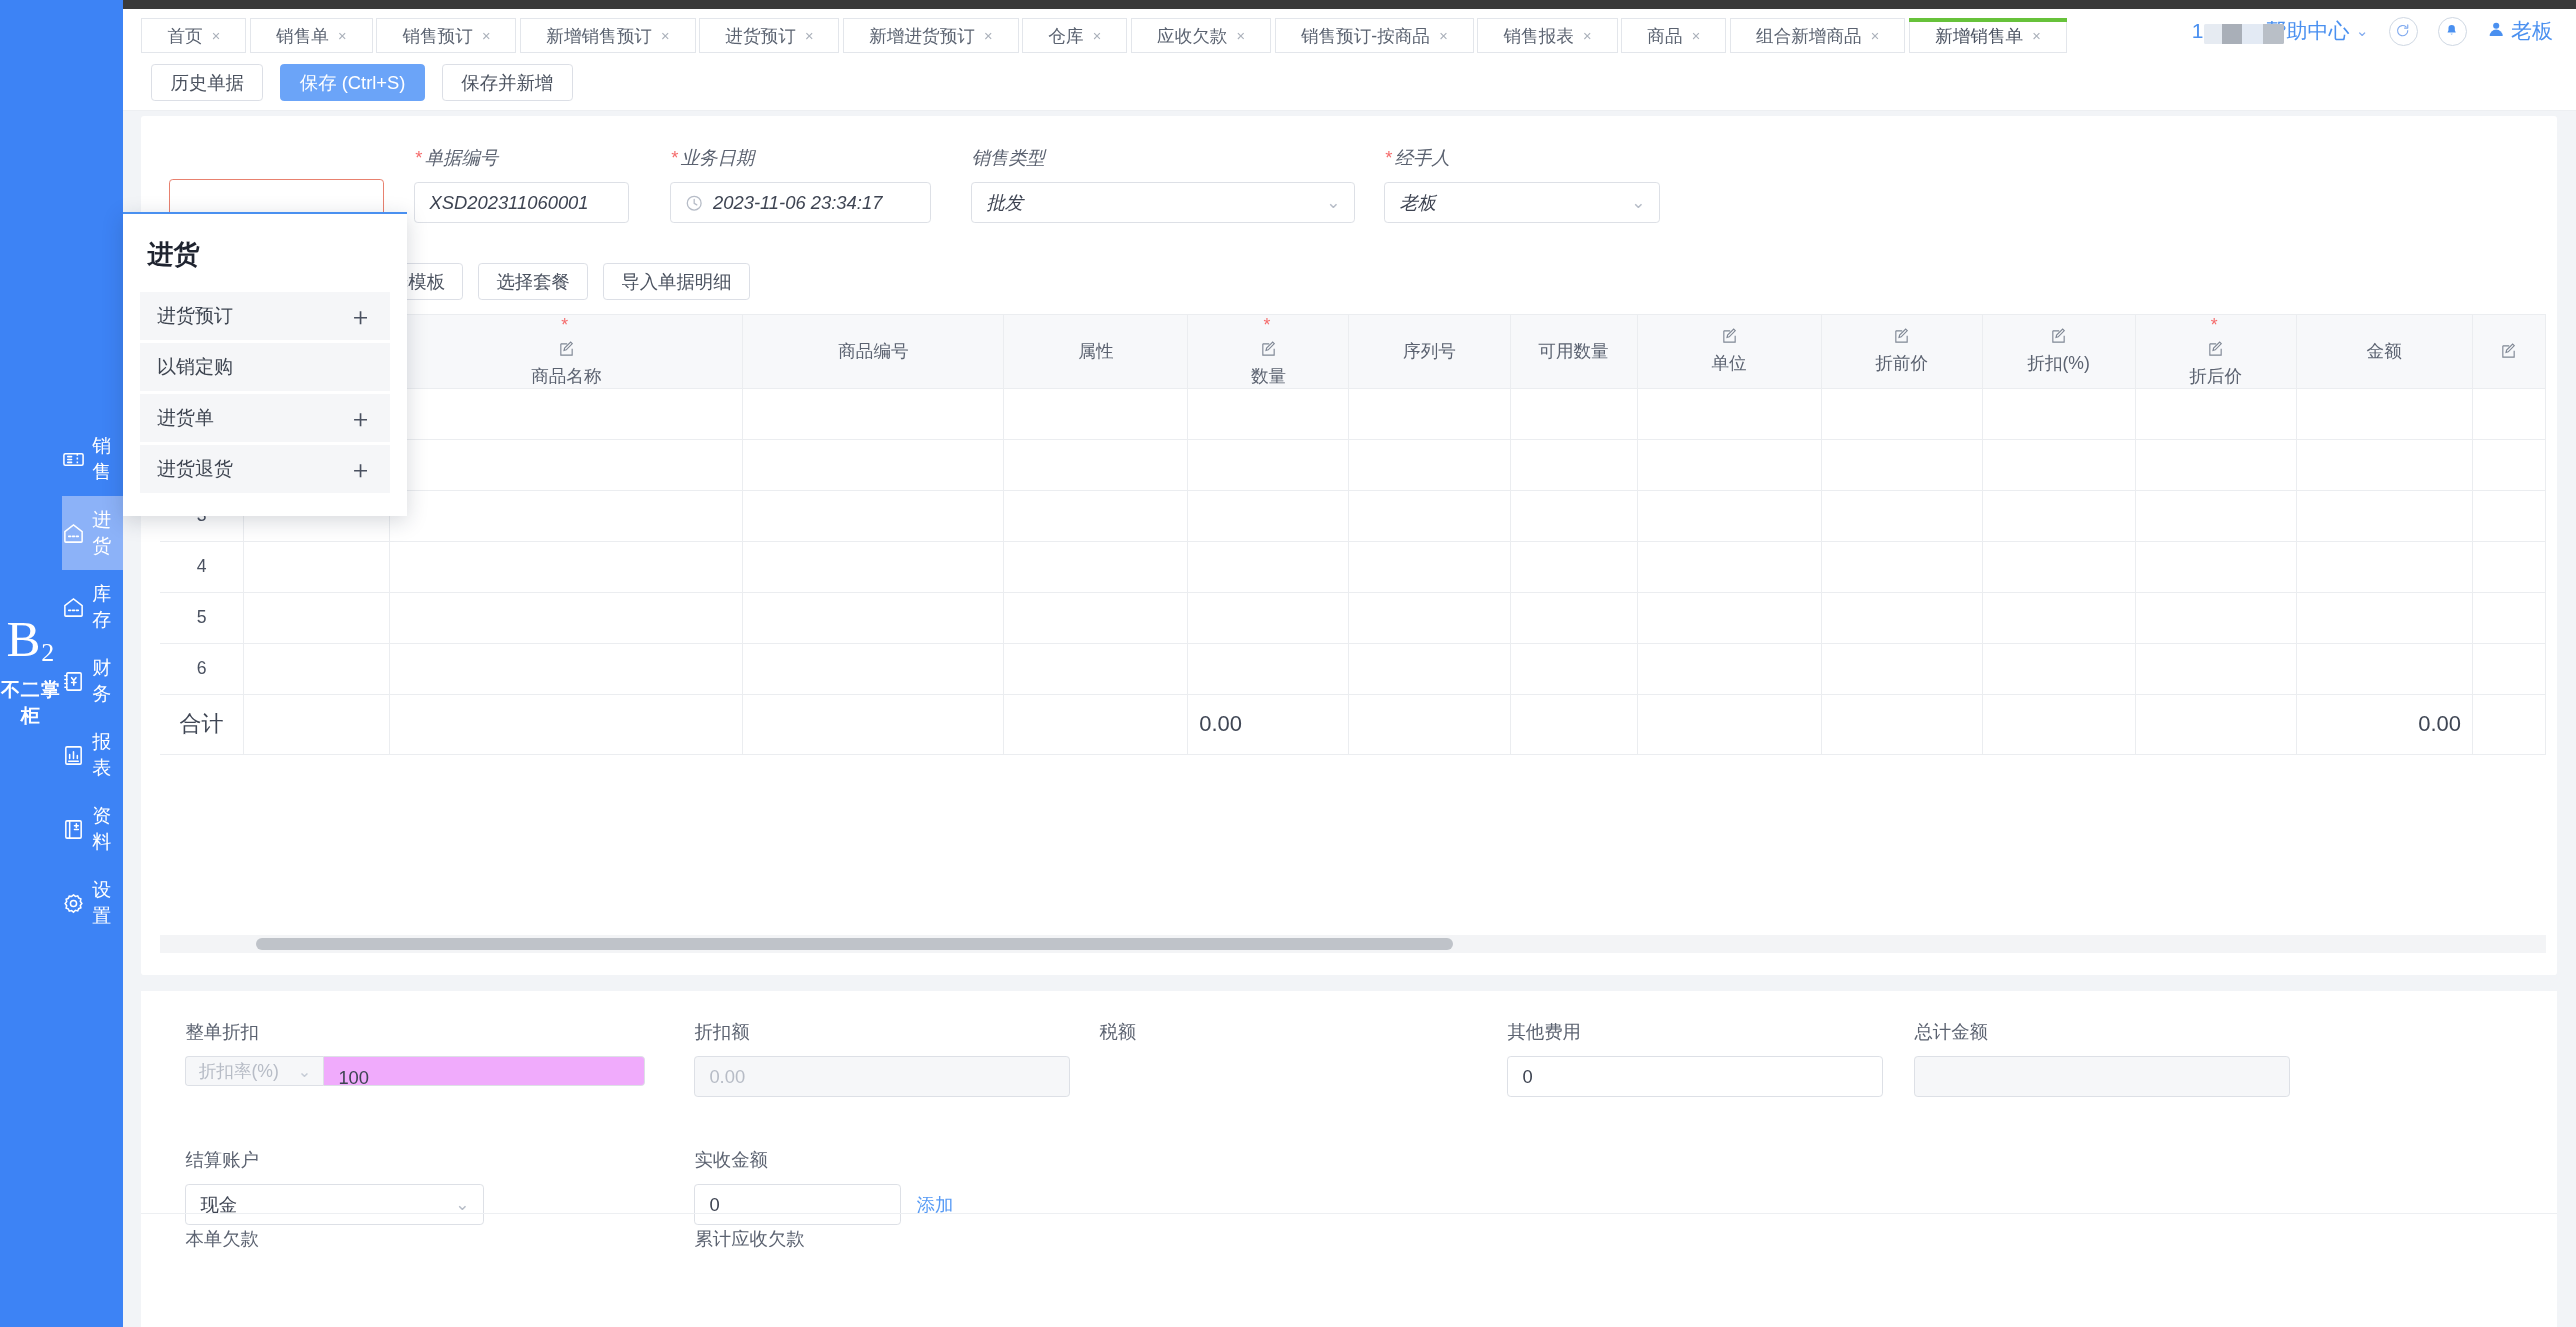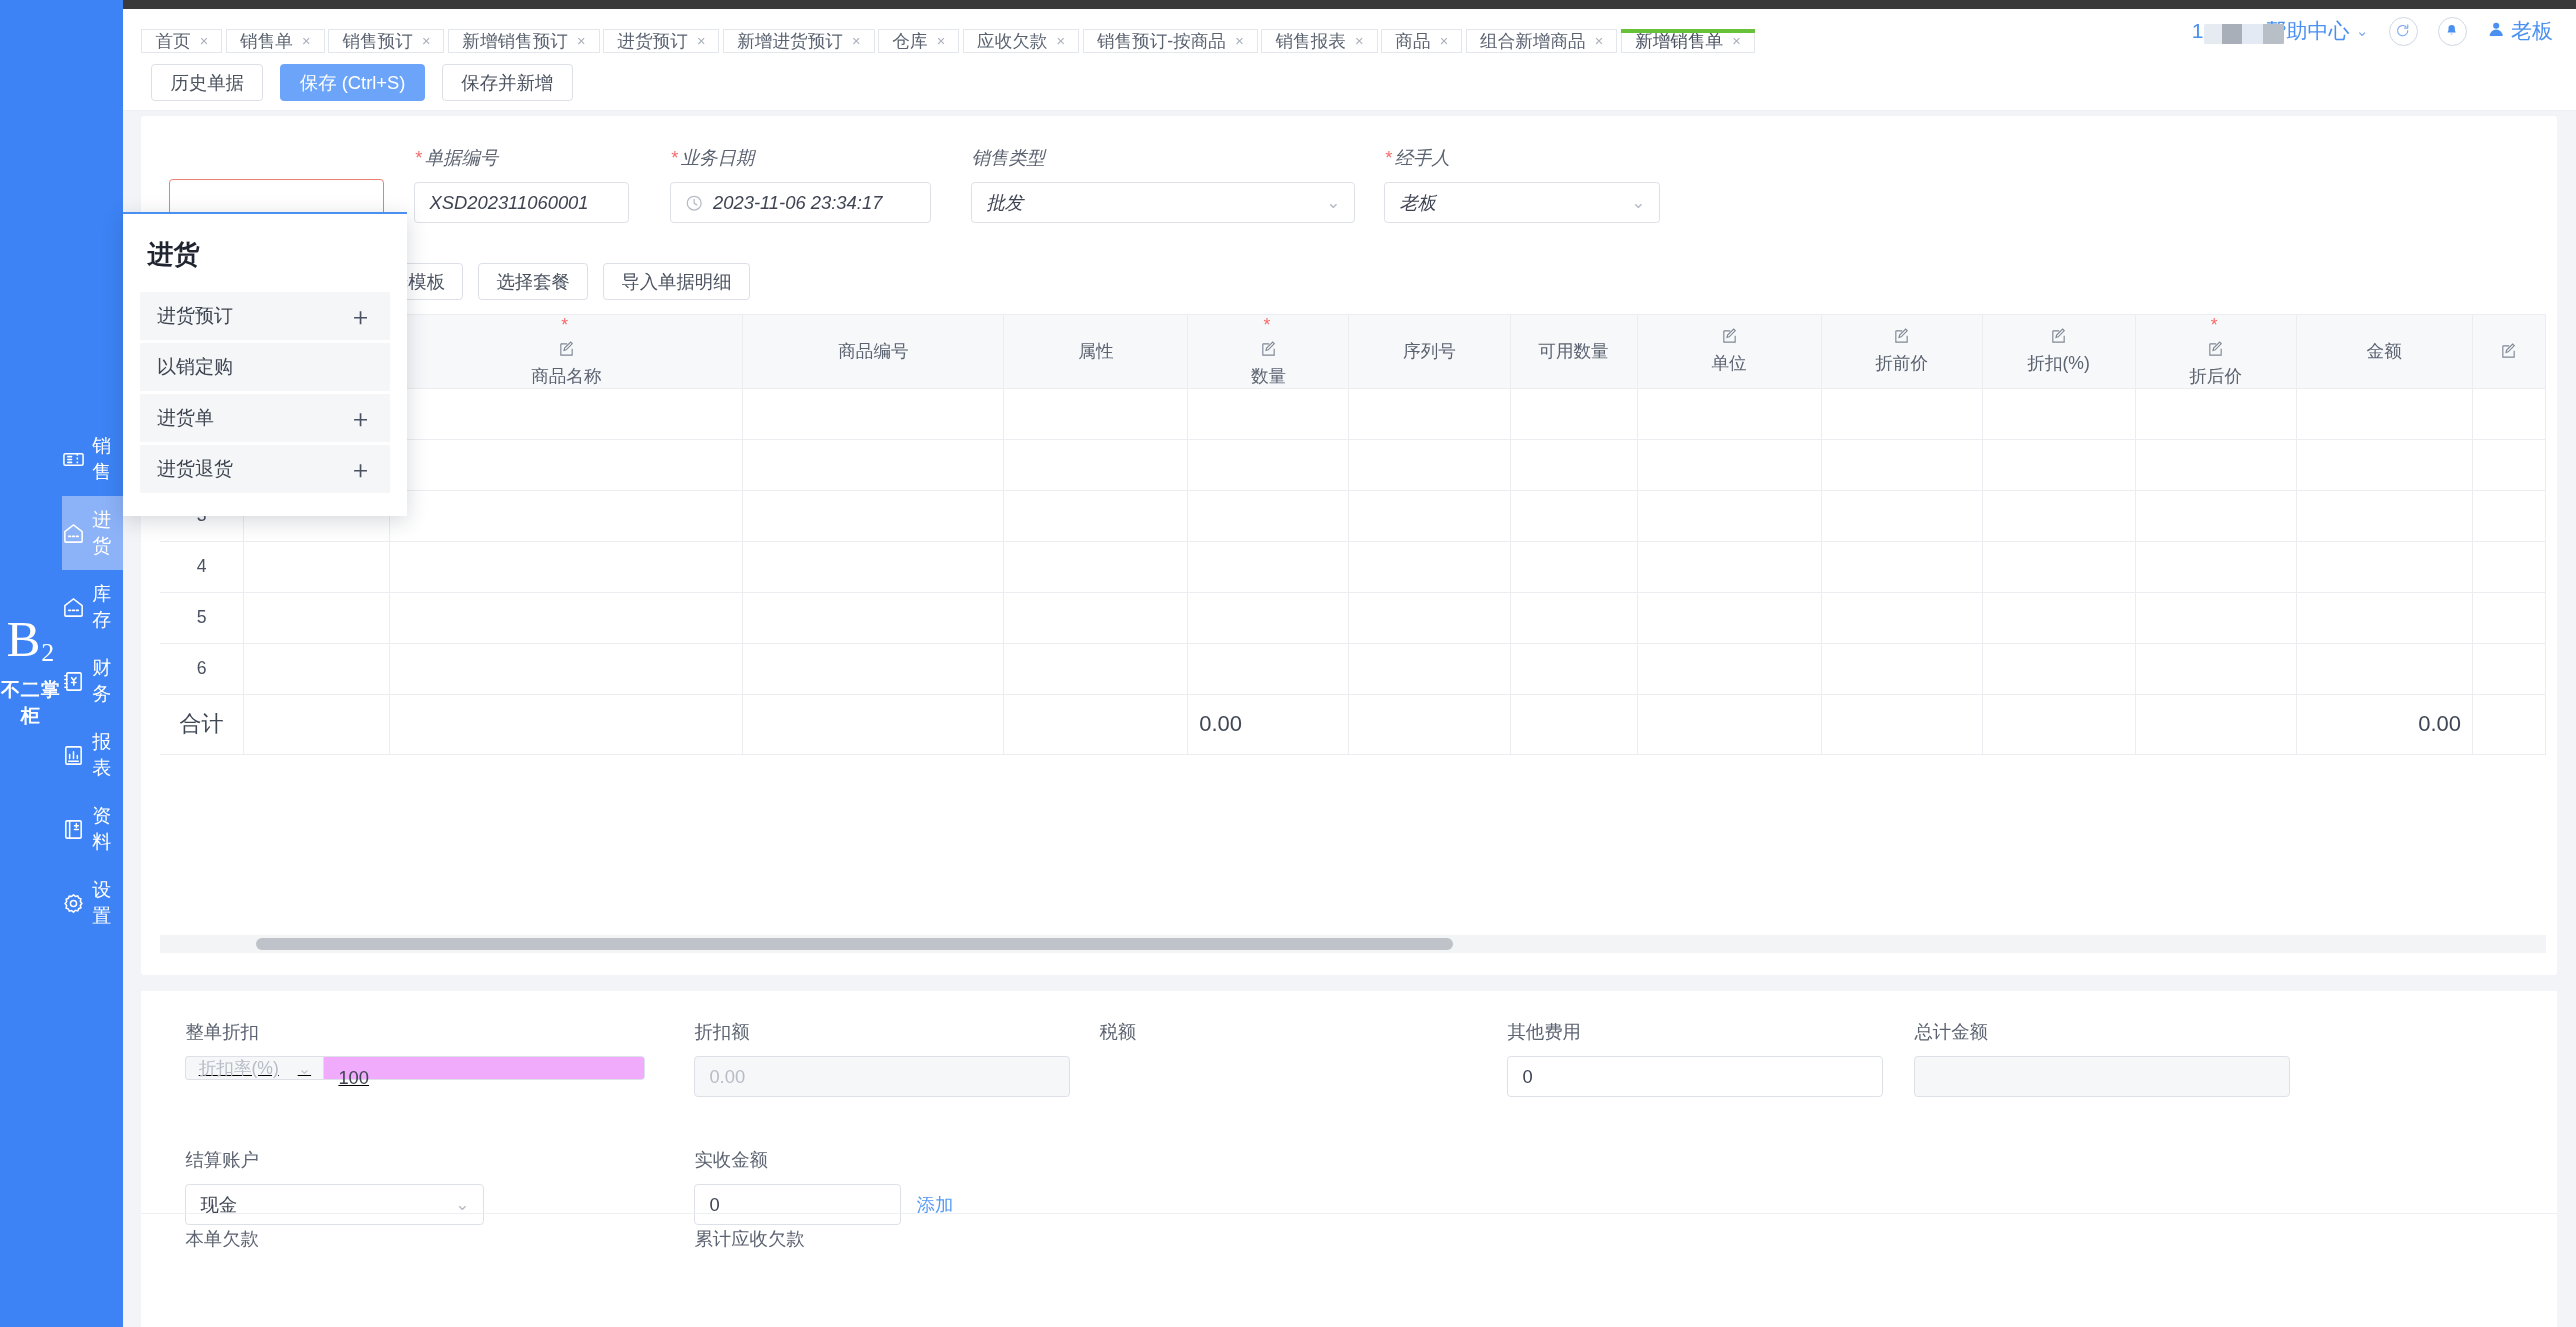--- a/index.html
+++ b/index.html
@@ -63,21 +63,21 @@
   .circ-btn svg { width: 15.3px; height: 15.3px; }
   .user-ico svg { width: 18.4px; height: 18.4px; }
 
   
   .tabbar {
     position: absolute; left: 123px; top: 9.2px; width: 2453px; height: 44px;
     background: #ffffff; display: flex; align-items: flex-end; padding-left: 18.4px; gap: 3.8px;
     overflow: hidden; z-index: 20;
   }
   .tab {
-    position: relative; height: 24px; padding: 0 13px;
+    position: relative; height: 35px; padding: 0 25px;
     border: 0.8px solid #e3e6eb; background: #fff;
     display: flex; align-items: center; gap: 9.2px;
     font-size: 17.6px; color: #5a6270; white-space: nowrap; cursor: pointer;
   }
   .tab .x { font-size: 14.6px; color: #aab0ba; cursor: pointer; }
   .tab.active { color: #4a5261; }
   .tab.active::before {
     content: ""; position: absolute; left: -0.8px; right: -0.8px; top: -0.8px;
     height: 3.8px; background: #67c23a;
   }
@@ -163,21 +163,21 @@
   }
 
   
   .bottom {
     position: absolute; left: 18.4px; top: 881px; width: 2416px; height: 338px;
     background: #fff;
   }
   .b-label { font-size: 18.4px; color: #5b6270; white-space: nowrap; }
   .b-fld { position: absolute; margin-left: 16px; }
   .ipt-disabled { background: #f6f7f9; color: #b7bcc6; }
-  .input-group { display: flex; height: 24px; text-decoration: underline; }
+  .input-group { display: flex; height: 30px; }
   .ig-pre {
     width: 138px; border: 0.8px solid #dde0e6; border-right: none;
     border-radius: 3.8px 0 0 3.8px; background: #f6f7f9;
     display: flex; align-items: center; padding: 0 12.3px; font-size: 17.6px; color: #b7bcc6;
   }
   .ig-pre .chev { margin-left: auto; font-size: 16px; color: #c6ccd6; }
   .ig-main {
     flex: 1; border: 0.8px solid #dde0e6; border-radius: 0 3.8px 3.8px 0; background: #f0abfc;
     display: flex; align-items: flex-start; padding: 10px 14px; font-size: 18.4px; color: #3e4452;
   }

